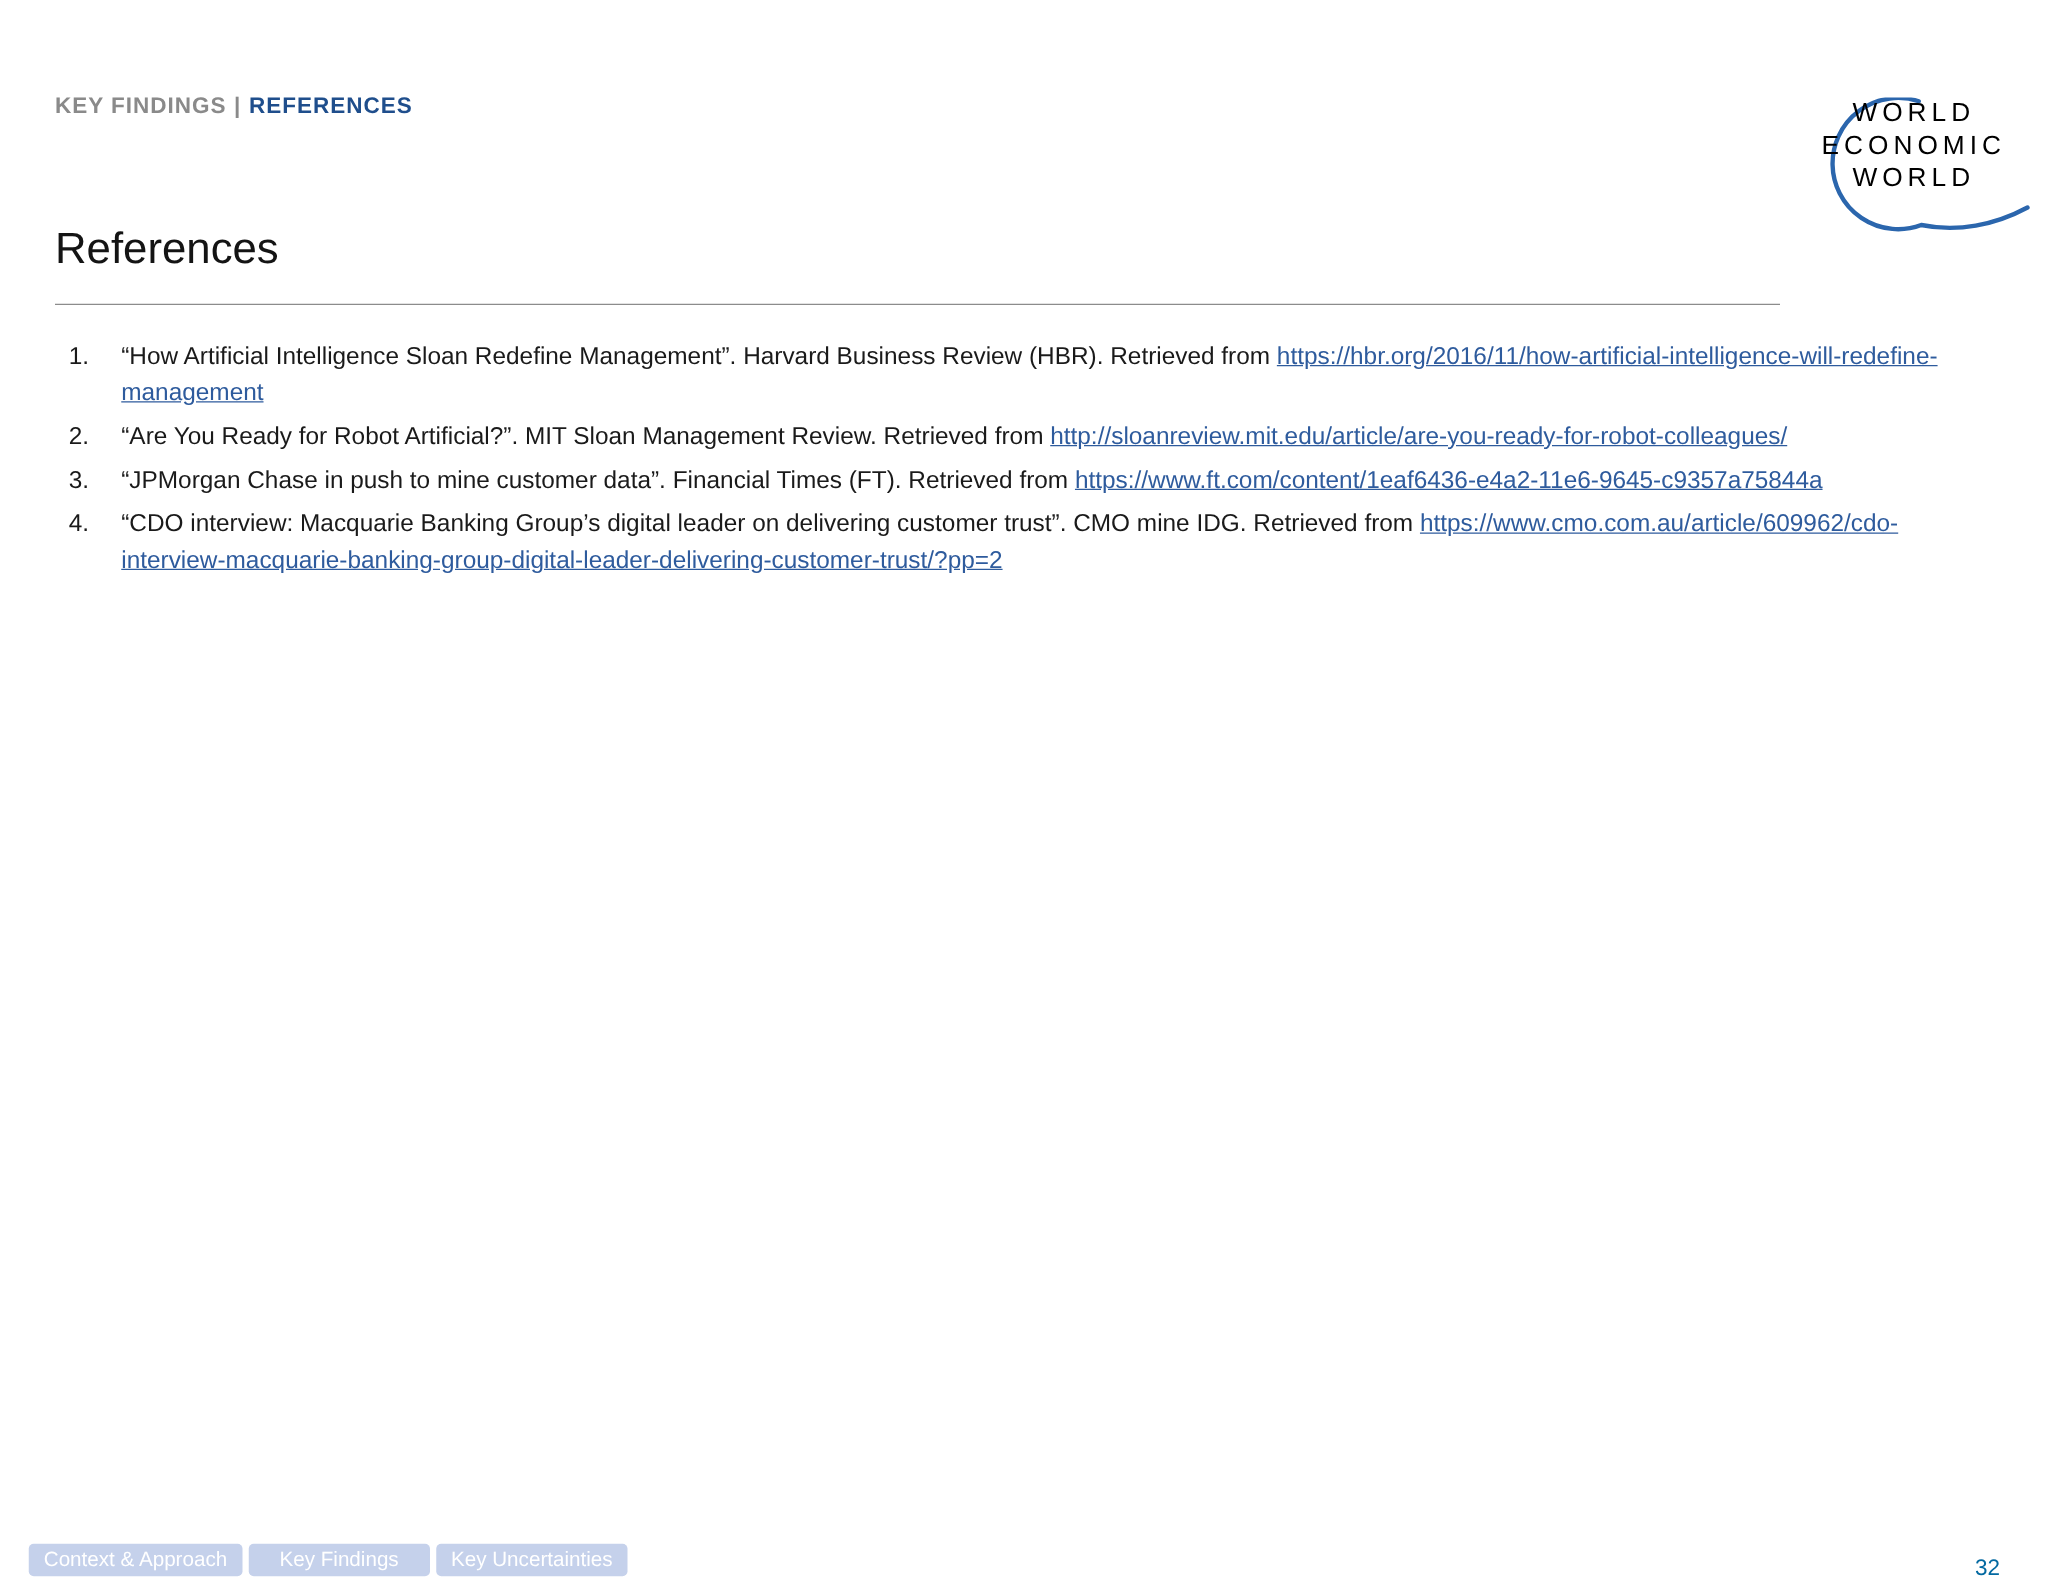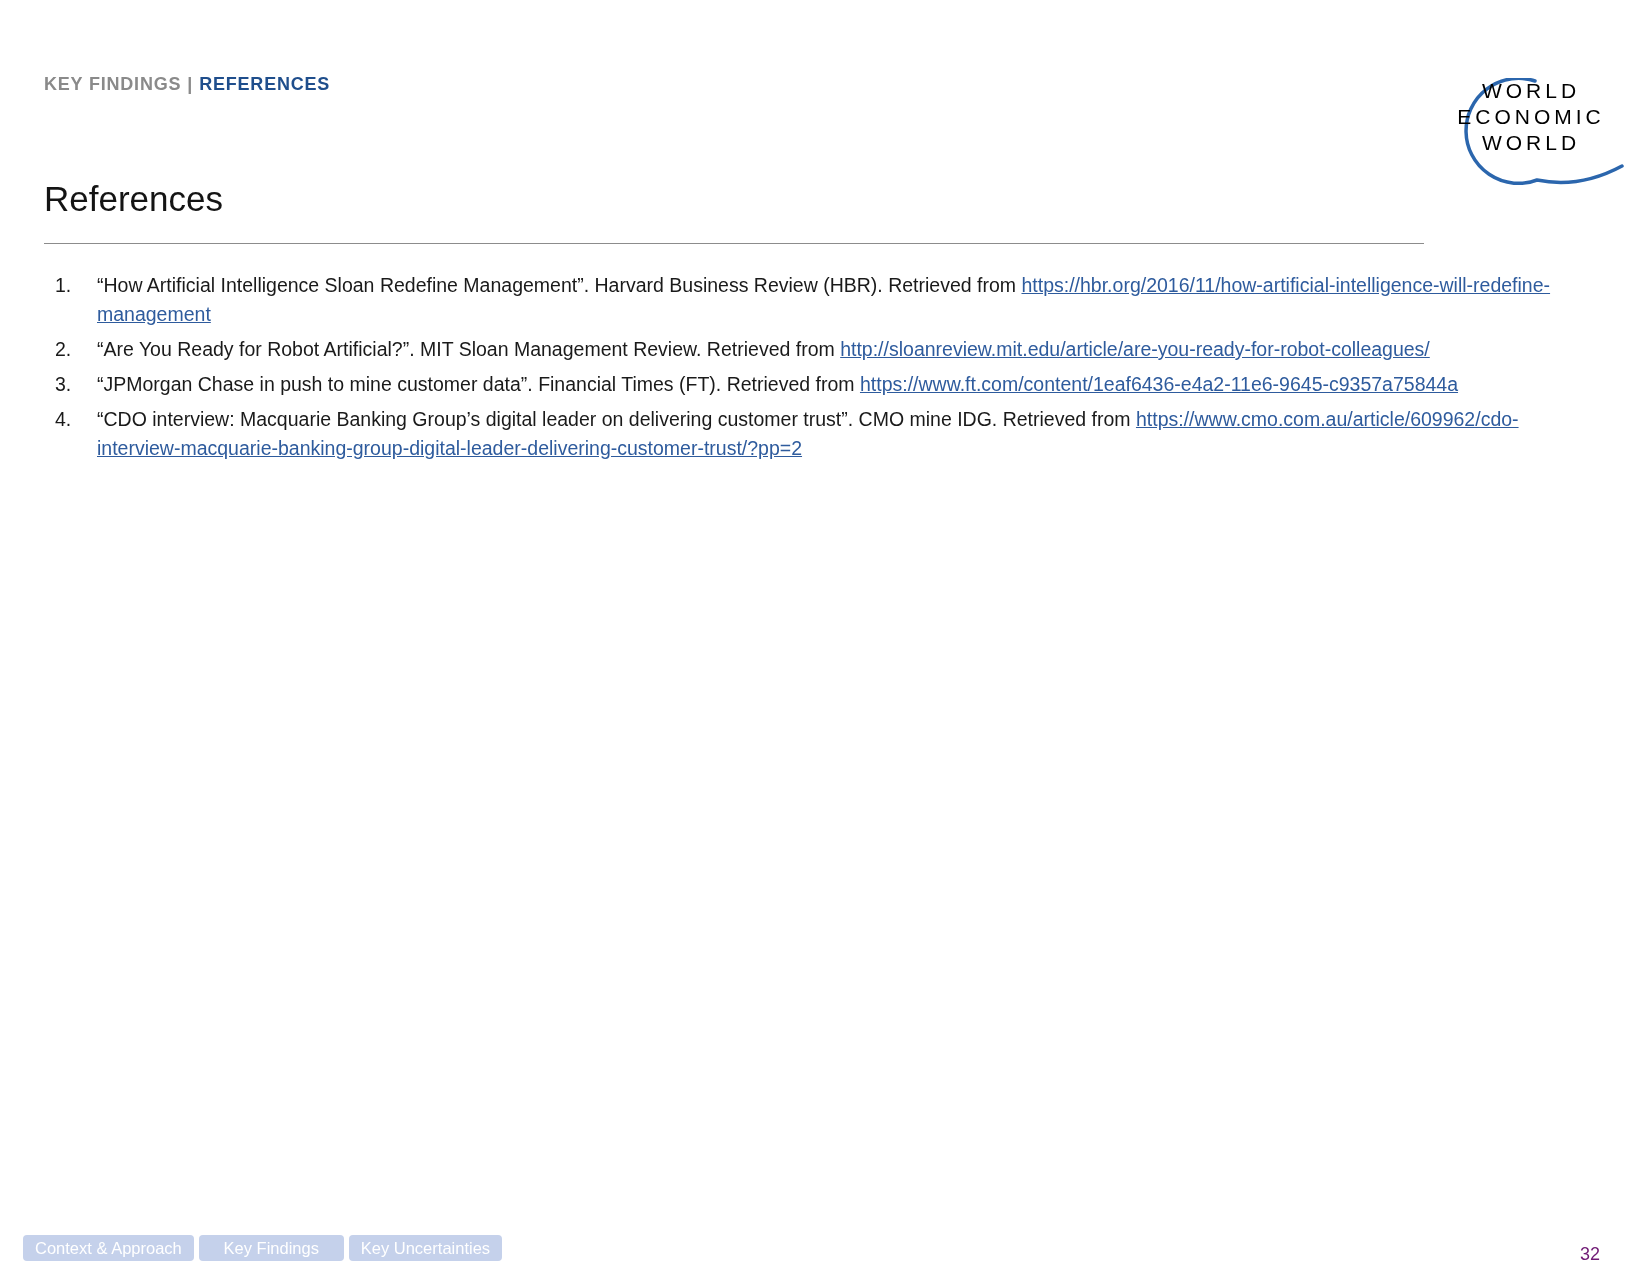--- a/index.html
+++ b/index.html
@@ -126,21 +126,21 @@
     font-family: "Liberation Sans", sans-serif;
     cursor: pointer;
     white-space: nowrap;
   }
 
   .page-number {
     position: absolute;
     left: 1580px;
     top: 1228px;
     font-size: 18px;
-    color: #701a75;
+    color: #0369a1;
   }
 </style>
 </head>
 <body>
 
 <div class="slide">
 
   <div class="breadcrumb">
     <span>KEY FINDINGS</span><span class="sep">|</span><span class="current">REFERENCES</span>
   </div>

